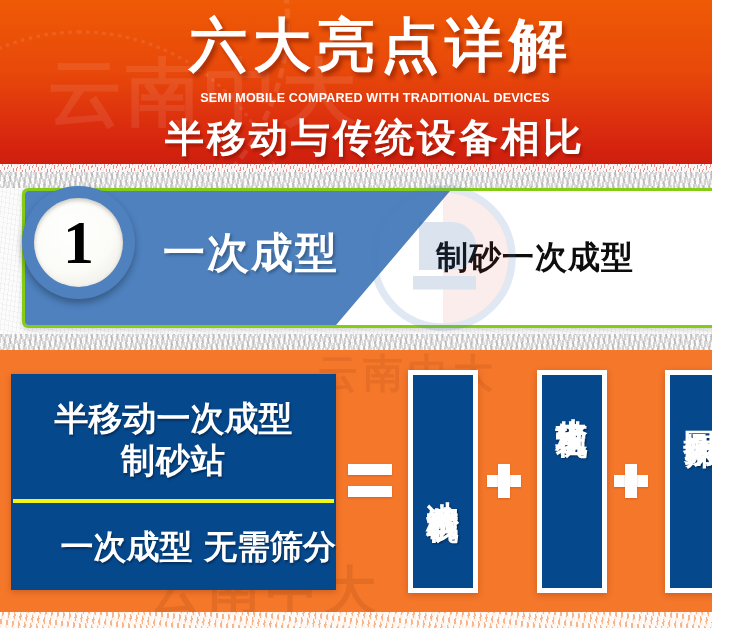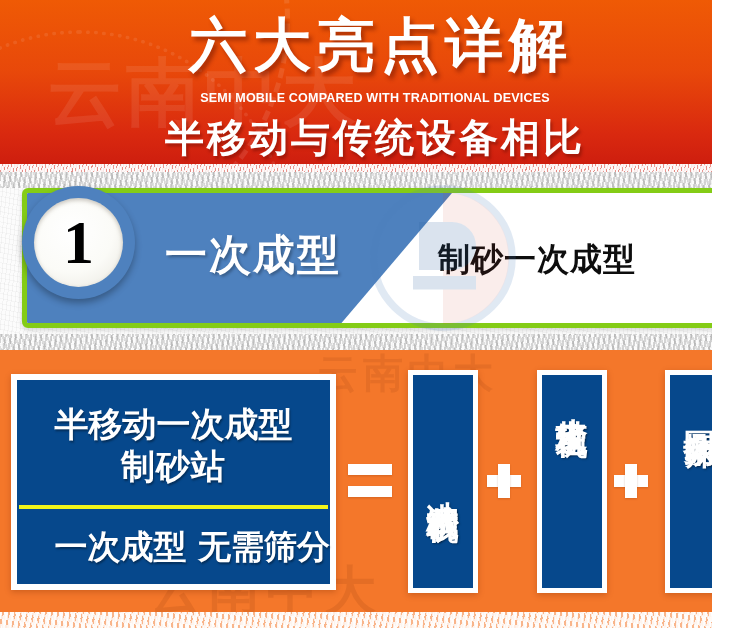--- a/index.html
+++ b/index.html
@@ -161,21 +161,21 @@
     width: 150px; height: 150px;
     opacity: 0.17;
     pointer-events: none;
   }
 
   .card1 {
     position: absolute;
     left: 22px; top: 16px;
     width: 706px; height: 140px;
     background: #ffffff;
-    border: 5px solid #84cc16;
+    border: 3px solid #84cc16;
     border-radius: 6px;
     box-shadow: 0 2px 5px rgba(0,0,0,0.16);
     overflow: hidden;
   }
   .banner1 {
     position: absolute;
     left: 0; top: 0;
     width: 425px; height: 140px;
     background: #4e81be;
     clip-path: polygon(0 0, 100% 0, 72% 100%, 0 100%);
@@ -275,21 +275,20 @@
         rgba(255,255,255,0.22) 2px, rgba(255,255,255,0.22) 5px);
     pointer-events: none;
   }
 
   
   .mainbox {
     position: absolute;
     left: 11px; top: 374px;
     width: 325px; height: 216px;
     background: #ffffff;
-    padding: 6px;
     box-shadow: 0 2px 6px rgba(120,40,0,0.30);
     z-index: 3;
   }
   .mainbox-in {
     position: relative;
     width: 100%; height: 100%;
     background: #06488c;
     display: flex;
     flex-direction: column;
   }

